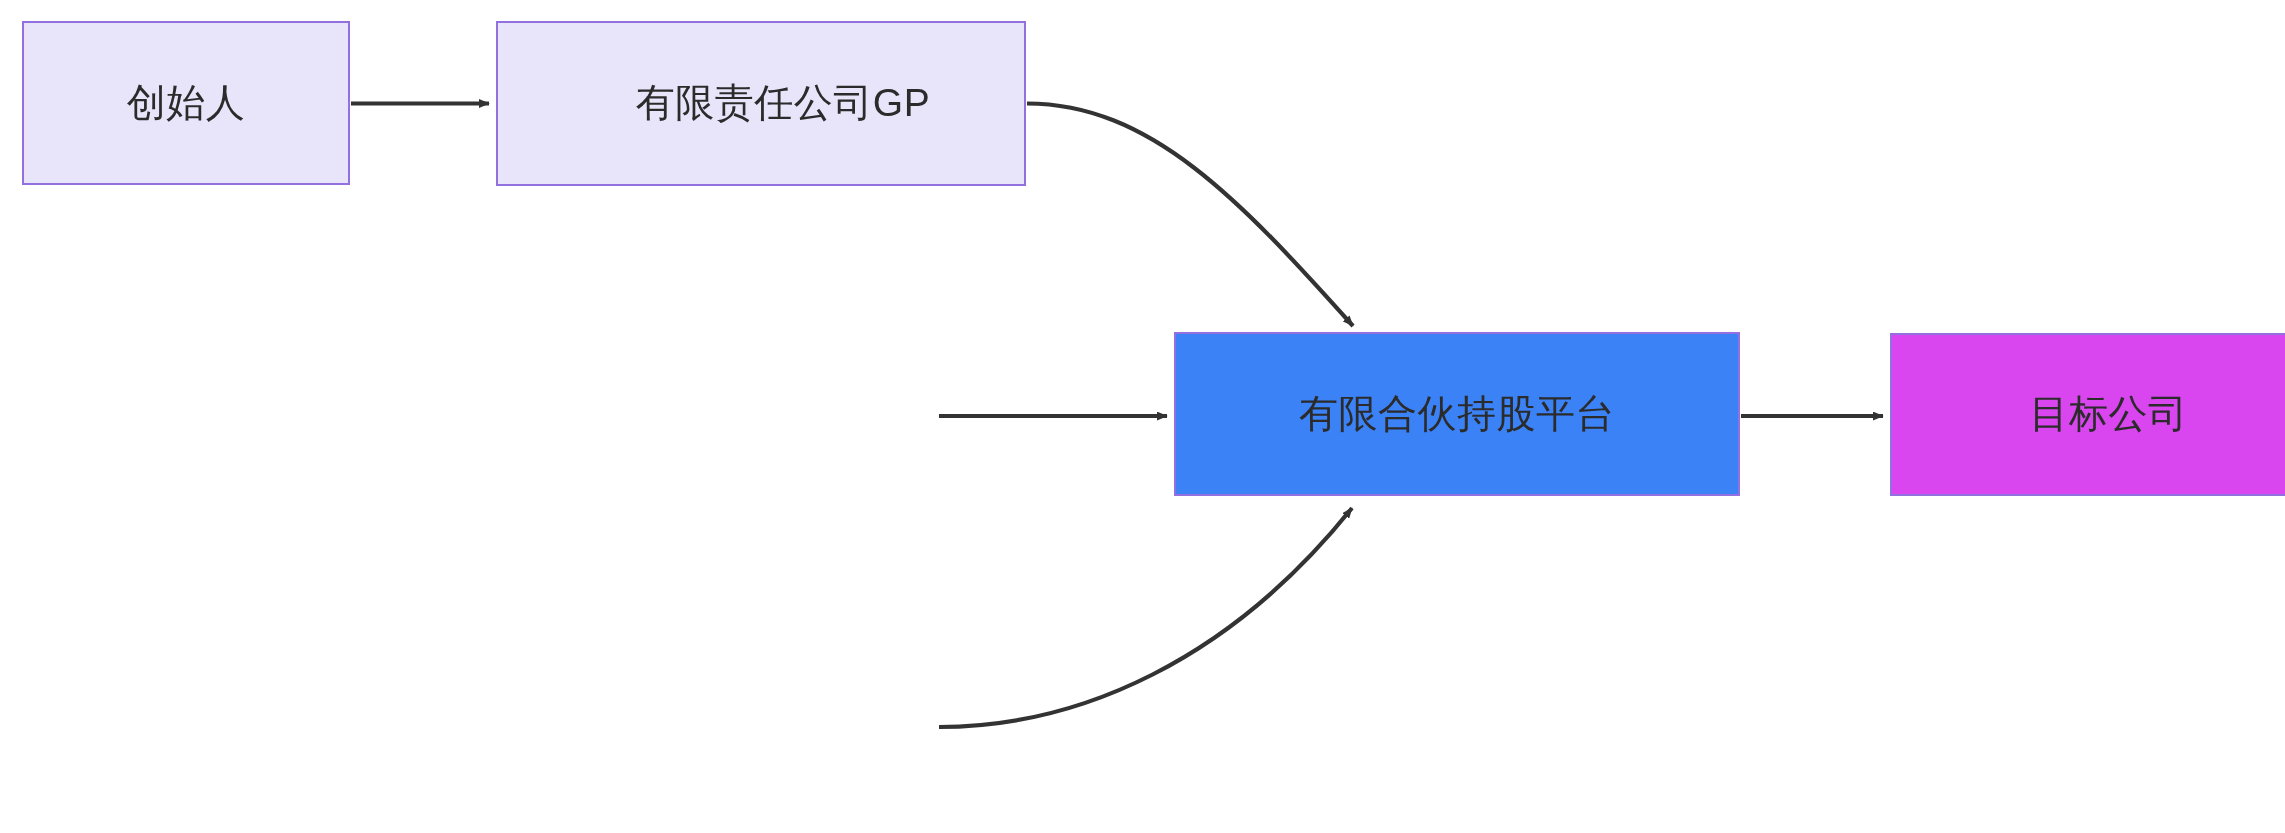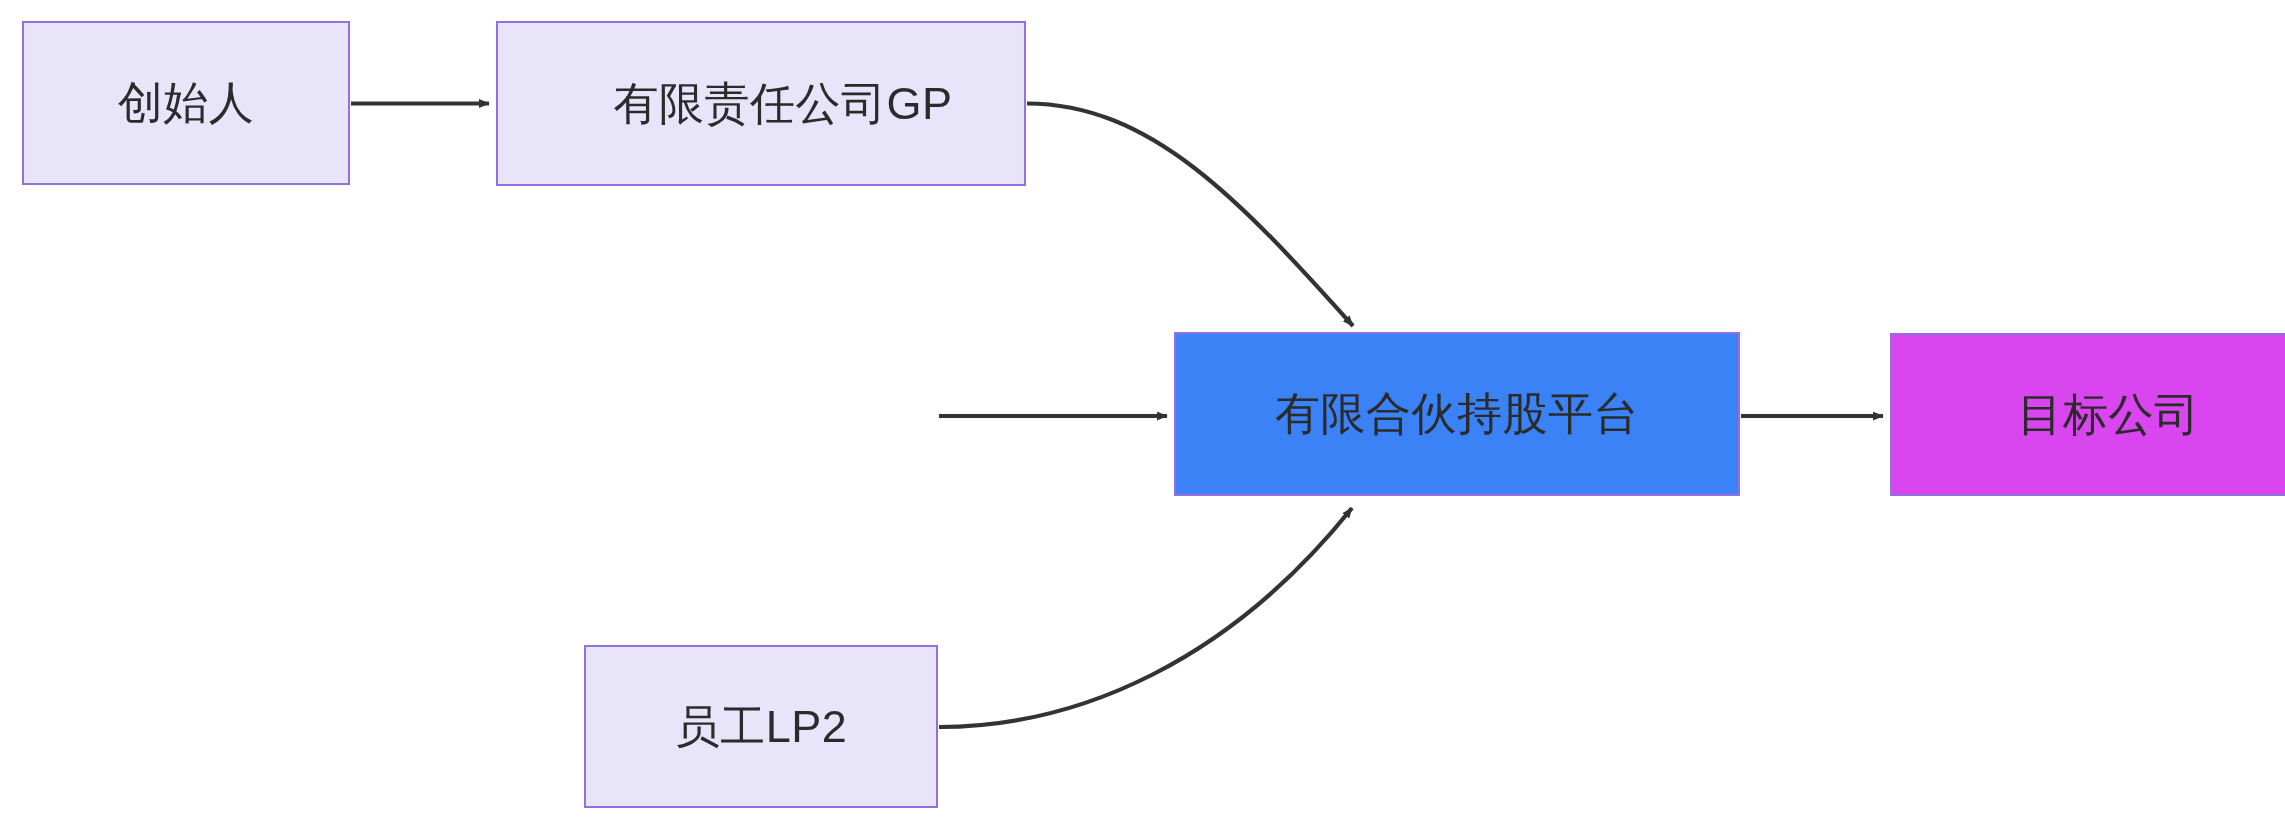--- a/index.html
+++ b/index.html
@@ -30,21 +30,21 @@
     position: absolute;
     box-sizing: border-box;
     background: #e8e5fb;
     border: 2.6px solid #9370e0;
     display: flex;
     align-items: center;
     justify-content: center;
     cursor: pointer;
   }
   .node-label {
-    font-size: 45px;
+    font-size: 39px;
     line-height: 1.2;
     color: #2b2b2b;
     font-weight: 400;
     letter-spacing: 0.5px;
     white-space: nowrap;
     text-align: center;
   }
 </style>
 </head>
 <body>
@@ -79,17 +79,14 @@
 
 
   <div class="node" style="left: 1174px; top: 332px; width: 566px; height: 164px; background: #3b82f6; border-color: rgb(147, 112, 224);">
     <span class="node-label" style="color: rgb(43, 43, 43);">有限合伙持股平台</span>
   </div>
 
   <div class="node" style="left: 1890px; top: 333px; width: 437px; height: 163px; background: #d946ef; border-color: rgb(147, 112, 224);">
     <span class="node-label" style="color: rgb(43, 43, 43);">目标公司</span>
   </div>
 
-  <div class="node" style="left: 584px; top: 645px; width: 354px; height: 163px; background: rgb(232, 229, 251); border-color: rgb(147, 112, 224);">
-    <span class="node-label" style="color: rgb(43, 43, 43);">员工LP2</span>
-  </div>
 
 </div>
 
 </body></html>

